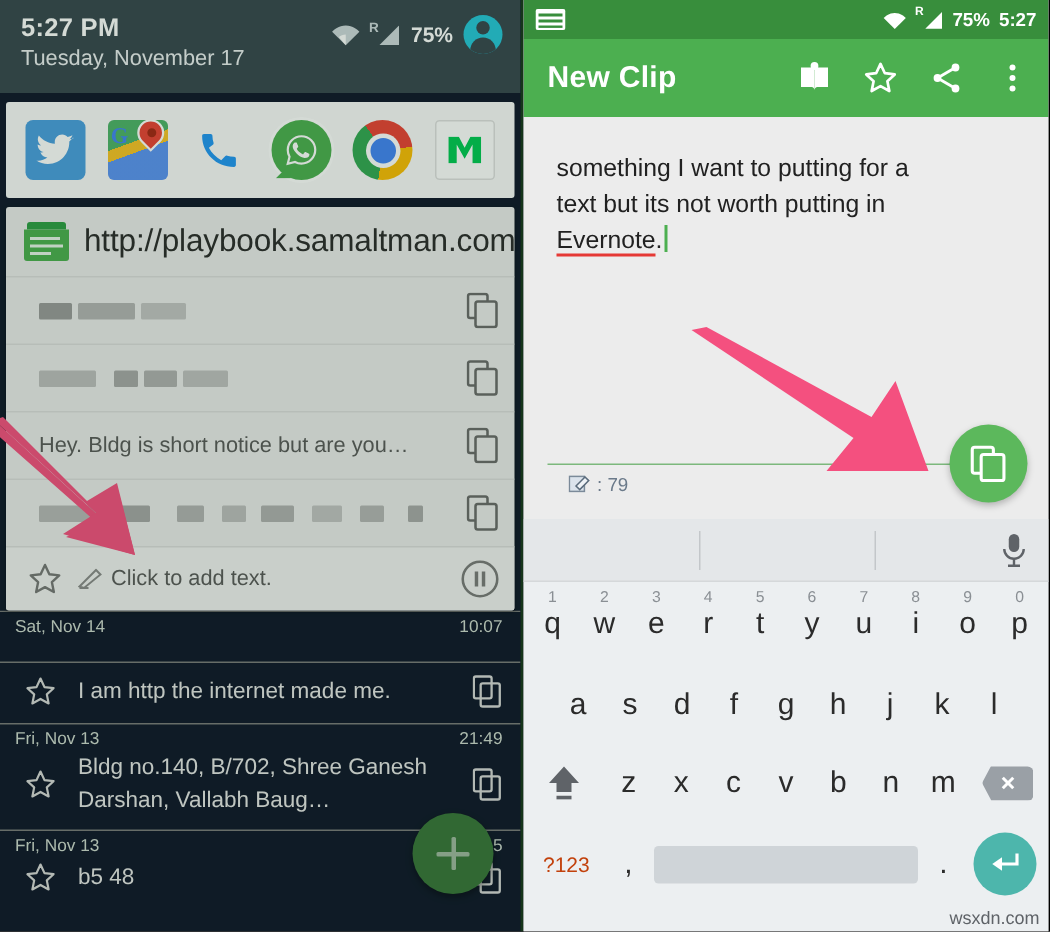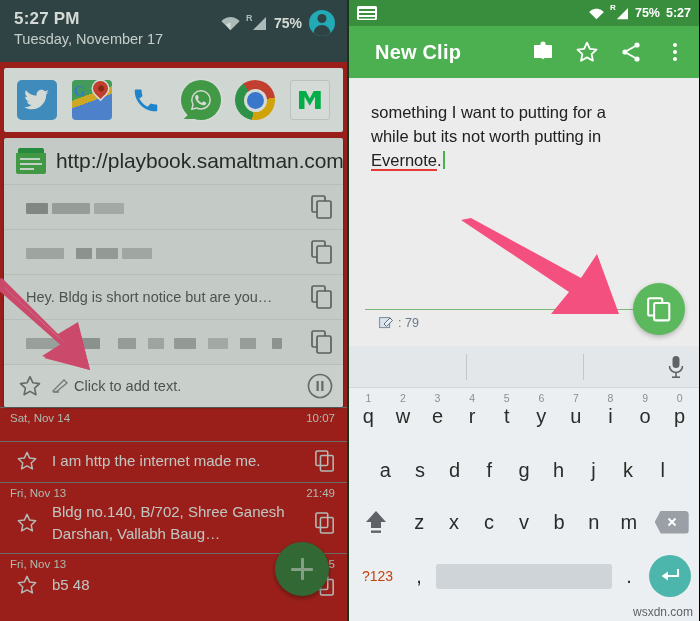--- a/index.html
+++ b/index.html
@@ -8,21 +8,21 @@
     font-family: "Liberation Sans", sans-serif;
     background: #000;
     overflow: hidden;
   }
   .screen { position: relative; width: 700px; height: 621px; display: flex; }
 
   
   .left-panel {
     position: relative;
     width: 349px; height: 621px;
-    background: #b91c1c;
+    background: #0f172a;
     overflow: hidden;
     border-right: 2px solid #16351b;
   }
   .left-bg-tint {
     position: absolute; inset: 0;
     background: #123018;
     opacity: 0.18;
     pointer-events: none;
     z-index: 40;
   }
@@ -184,21 +184,21 @@
   .r-status .kb-ic { width: 20px; height: 14px; }
   .r-status .right {
     margin-left:auto; display:flex; align-items:center; gap:6px;
     font-size: 12.5px; font-weight: bold;
   }
   .r-appbar {
     height: 52px; background: #4caf50;
     display:flex; align-items:center; padding: 0 12px 0 16px;
     color:#fff;
   }
-  .r-title { font-size: 20px; font-weight: bold; letter-spacing: .2px; margin-left: 10px; }
+  .r-title { font-size: 20px; font-weight: bold; letter-spacing: .2px; }
   .r-actions { margin-left:auto; display:flex; align-items:center; gap: 20px; }
   .r-actions > div { width: 24px; height: 24px; }
 
   .r-body { position: relative; height: 268px; background: #ececec; }
   .r-text {
     padding: 22px 20px 0 22px;
     font-size: 16.5px; line-height: 24px; color: #212121;
   }
   .r-text .spell {
     border-bottom: 2px solid #e53935;
@@ -537,21 +537,21 @@
             <circle cx="12" cy="12" r="2" fill="#fff"></circle>
             <circle cx="12" cy="19" r="2" fill="#fff"></circle>
           </svg>
         </div>
       </div>
     </div>
 
     <div class="r-body">
       <div class="r-text">
         <span>something I want to putting for a</span><br>
-        <span>while but its not worth putting in</span><br>
+        <span>text but its not worth putting in</span><br>
         <span class="spell">Evernote</span><span>.</span><span class="caret"></span>
       </div>
 
       <div class="r-underline"></div>
       <div class="r-count">
         <svg class="count-ic" viewBox="0 0 15 14">
           <rect x="0.6" y="1.6" width="10" height="10" fill="#dbe3ec" stroke="#7b8a99" stroke-width="1"></rect>
           <path d="M5 8 L11 2 L13.5 4.4 L7.5 10.4 Z" fill="#eef2f6" stroke="#5a6b7c" stroke-width="1"></path>
         </svg>
         <span>: 79</span>

